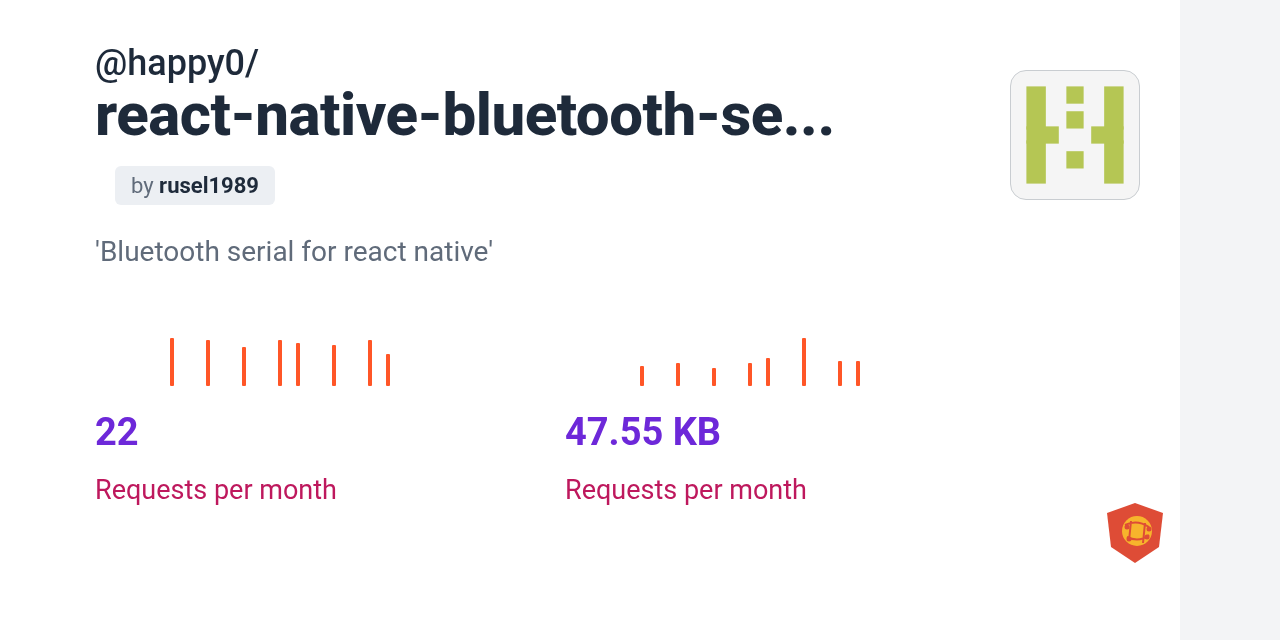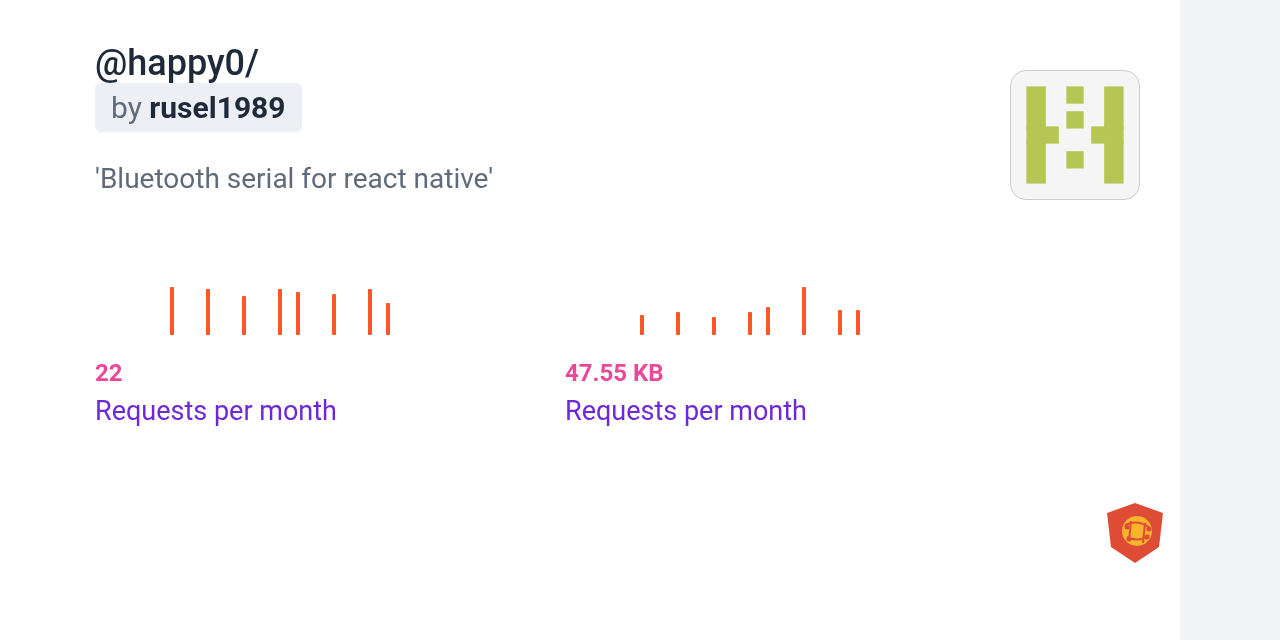--- a/index.html
+++ b/index.html
@@ -42,31 +42,32 @@
   }
   .badges {
     display: flex;
     gap: 12px;
     margin-bottom: 30px;
   }
   .badge {
     background: #eceff3;
     padding: 7px 16px;
     border-radius: 6px;
-    font-size: 30px;
+    font-size: 22px;
     color: #606b7a;
+    margin-left: 20px;
   }
   .badge .strong {
     font-weight: 700;
     color: #1e2a3a;
   }
   .desc {
     font-size: 28px;
     color: #606b7a;
-    margin-bottom: 90px;
+    margin-bottom: 68px;
   }
   .stats {
     display: flex;
     gap: 70px;
   }
   .stat {
     flex: 0 0 auto;
     width: 400px;
   }
   .spark {
@@ -76,28 +77,28 @@
     gap: 14px;
     margin-left: 75px;
     margin-bottom: 24px;
   }
   .spark .bar {
     width: 4px;
     background: #ff5627;
     border-radius: 1px;
   }
   .stat-value {
-    font-size: 24px;
+    font-size: 38px;
     font-weight: 700;
-    color: #ec4899;
-    margin-bottom: 8px;
+    color: #6d28d9;
   }
   .stat-label {
     font-size: 27px;
-    color: #6d28d9;
+    color: #be185d;
+    margin-top: 20px;
   }
   .avatar {
     position: absolute;
     right: 140px;
     top: 70px;
     width: 130px;
     height: 130px;
     border: 1px solid #c9cdd1;
     border-radius: 16px;
     background: #f5f5f5;
@@ -114,20 +115,21 @@
     height: 64px;
   }
 </style>
 </head>
 <body>
 
 <div class="right-strip"></div>
 
 <div class="content">
   <div class="scope">@happy0/</div>
+  <div class="pkg-name">react-native-bluetooth-se...</div>
 
   <div class="badges">
     <div class="badge">
       <span>by </span><span class="strong">rusel1989</span>
     </div>
   </div>
 
   <div class="desc">'Bluetooth serial for react native'</div>
 
   <div class="stats">

